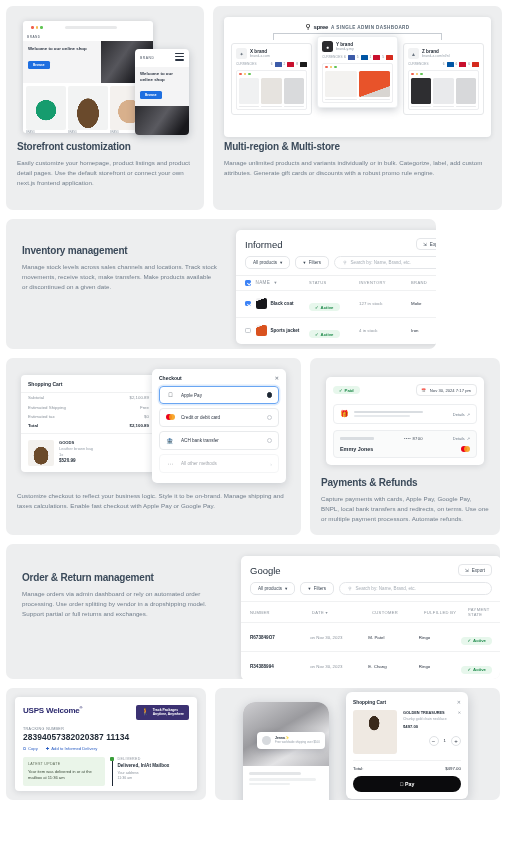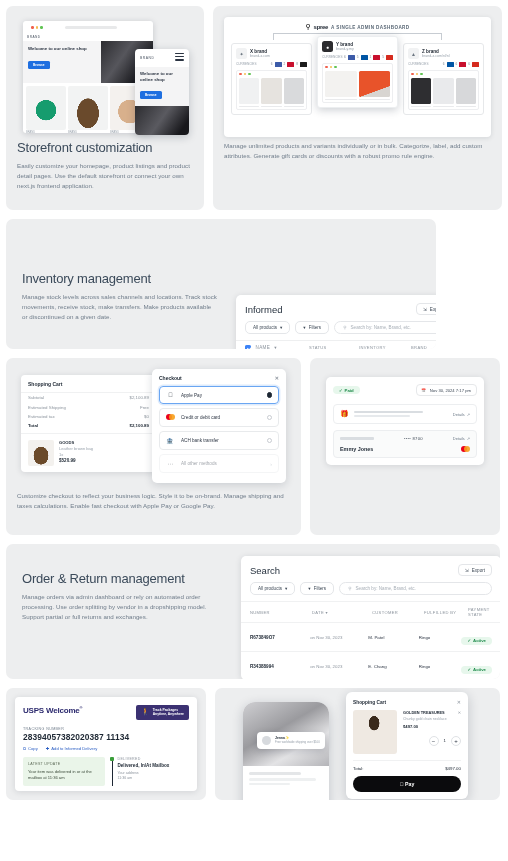--- a/index.html
+++ b/index.html
@@ -18,22 +18,22 @@
     background: #edeeef;
     border-radius: 7px;
     padding: 11px;
     display: flex;
     flex-direction: column;
     overflow: hidden;
     position: relative;
   }
 
   .card-title {
-    font-size: 13px;
-    font-weight: 400;
+    font-size: 10px;
+    font-weight: 700;
     color: #3b4a5a;
     letter-spacing: -0.2px;
     margin-bottom: 5px;
     line-height: 1.15;
   }
   .card-desc {
     font-size: 6.2px;
     line-height: 1.62;
     color: #6f7c8a;
     letter-spacing: 0.05px;
@@ -113,21 +113,21 @@
   .fcount { font-size: 3.1px; color: #7d8791; }
   .st-cur { font-size: 3.1px; color: #9aa3ad; }
   .st-bar { display: flex; justify-content: space-between; align-items: center; margin-bottom: 3px; }
   .st-win { border: .6px solid #edeef0; border-radius: 2px; padding: 2px; }
   .st-grid { display: flex; gap: 2px; margin-top: 2px; }
   .st-cell { flex: 1; }
   .st-im { height: 26px; border-radius: 1.5px; }
   .st-cap { height: 1.6px; background: #e9eaec; margin-top: 1.5px; border-radius: 1px; }
 
   
-  .c3 { width: 430px; height: 130px; flex-direction: row; align-items: center; padding: 0; }
+  .c3 { width: 430px; height: 130px; flex-direction: row; align-items: flex-start; padding: 0; }
   .c3 .left { width: 228px; padding: 26px 16px 0 16px; }
   .c3 .right { flex: 1; position: relative; }
   .prodtable {
     position: absolute; left: 2px; top: 11px; width: 262px; background: #fff;
     border-radius: 5px; box-shadow: 0 1px 6px rgba(20,30,50,.13); overflow: hidden;
   }
   .pt-head { display: flex; align-items: center; justify-content: space-between; padding: 8px 9px 4px; }
   .pt-title { font-size: 9.5px; color: #27323f; }
   .pt-actions { display: flex; gap: 5px; }
   .pbtn { display: flex; align-items: center; gap: 3px; border: .7px solid #e4e6e9; border-radius: 4px;
@@ -474,20 +474,21 @@
                     <div class="st-im" style="background:#d7d8da"></div>
                     <div class="st-cap"></div>
                   </div>
               </div>
             </div>
           </div>
 
         </div>
       </div>
       <div class="txtblock">
+        <div class="card-title">Multi-region &amp; Multi-store</div>
         <div class="card-desc">Manage unlimited products and variants individually or in bulk. Categorize, label, add custom attributes. Generate gift cards or discounts with a robust promo rule engine.</div>
       </div>
     </div>
   </div>
 
   <div class="row">
     <div class="card c3">
       <div class="left">
         <div class="card-title">Inventory management</div>
         <div class="card-desc">Manage stock levels across sales channels and locations. Track stock movements, receive stock, make transfers. Make products available or discontinued on a given date.</div>
@@ -674,33 +675,37 @@
             <div style="display:flex;justify-content:space-between;align-items:center">
               <span class="cr-nm">Emmy Jones</span>
               <span class="mcard">
                   <i class="l"></i>
                   <i class="r"></i>
                 </span>
             </div>
           </div>
         </div>
       </div>
+      <div class="txtblock">
+        <div class="card-title">Payments &amp; Refunds</div>
+        <div class="card-desc">Capture payments with cards, Apple Pay, Google Pay, BNPL, local bank transfers and redirects, on terms. Use one or multiple payment processors. Automate refunds.</div>
+      </div>
     </div>
   </div>
 
   <div class="row">
     <div class="card c6">
       <div class="left">
         <div class="card-title">Order &amp; Return management</div>
         <div class="card-desc">Manage orders via admin dashboard or rely on automated order processing. Use order splitting by vendor in a dropshipping model. Support partial or full returns and exchanges.</div>
       </div>
       <div class="right">
         <div class="ordtable">
           <div class="pt-head">
-            <div class="pt-title">Search</div>
+            <div class="pt-title">Google</div>
             <div class="pbtn">
               <span>⇲</span>
               <span>Export</span>
             </div>
           </div>
           <div class="pt-tools">
             <div class="pill">
               <span>All products</span>
               <span>▾</span>
             </div>

